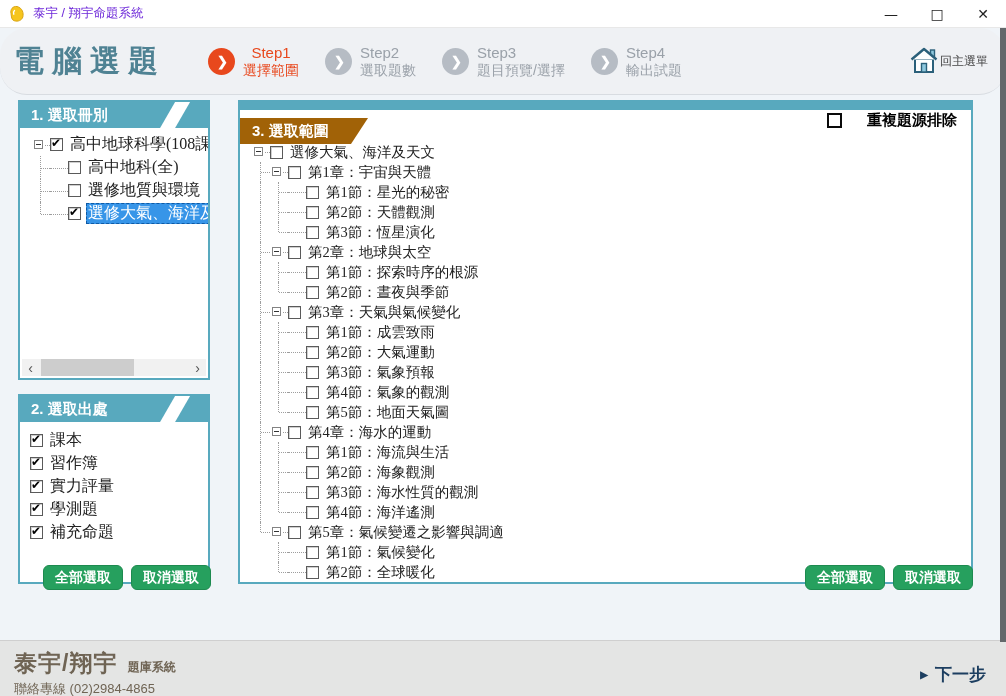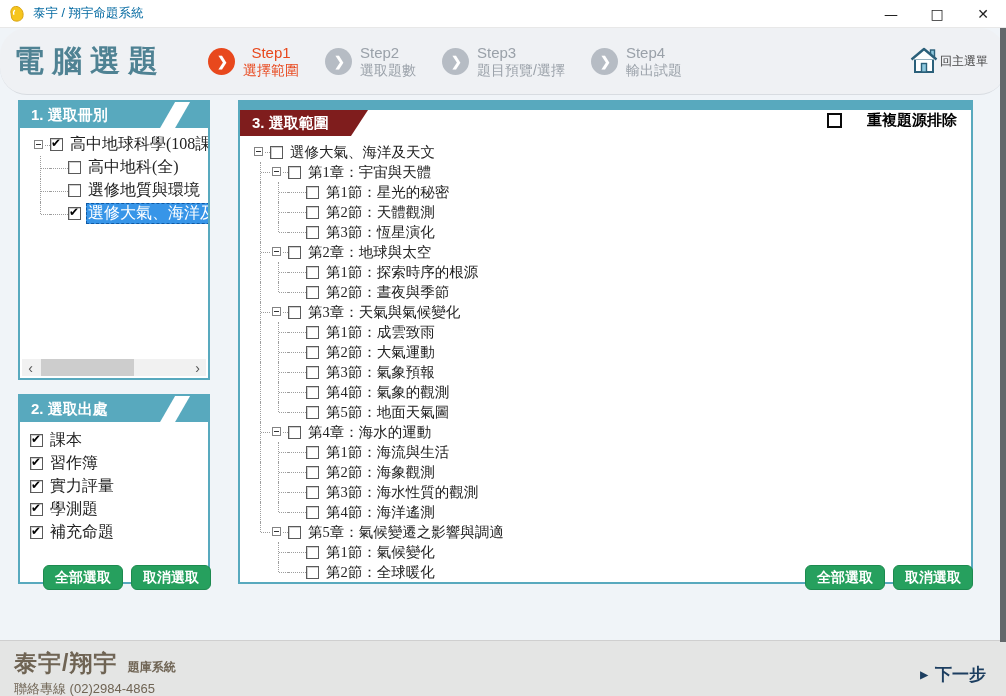--- a/index.html
+++ b/index.html
@@ -2,21 +2,21 @@
 <html><head>
 <meta charset="utf-8">
 <style>
   * { margin:0; padding:0; box-sizing:border-box; }
   html,body { width:1006px; height:696px; }
   body { font-family:"Liberation Sans", sans-serif; position:relative; overflow:hidden; background:#f0f4f8; }
 
   
   .titlebar { position:absolute; left:0; top:0; width:1006px; height:28px; background:#ffffff; display:flex; align-items:center; border-bottom:1px solid #e8e8e8; }
   .appicon { margin-left:8px; width:18px; height:18px; flex:none; }
-  .wintitle { margin-left:7px; font-size:12.5px; color:#0369a1; }
+  .wintitle { margin-left:7px; font-size:12.5px; color:#6d28d9; }
   .winbtns { margin-left:auto; display:flex; align-items:center; gap:0; }
   .winbtn { width:46px; height:27px; background:transparent; border:none; font-size:14px; color:#222; cursor:pointer; font-family:"DejaVu Sans", sans-serif; }
 
   
   .header { position:absolute; left:0; top:28px; width:1006px; height:67px; background:#eff1f4; border-bottom:1px solid #d8dce1; display:flex; align-items:center;border-radius:27px; }
   .apptitle { margin-left:14px; font-size:30px; font-weight:bold; letter-spacing:8px; color:#4f8293; flex:none; }
   .steps { display:flex; align-items:center; margin-left:42px; gap:26px; }
   .step { display:flex; align-items:center; gap:8px; cursor:default; }
   .scirc { width:27px; height:27px; border-radius:50%; background:#b6bcc4; color:#fff; font-size:13px; font-weight:bold; display:flex; align-items:center; justify-content:center; flex:none; padding-left:2px; }
   .stxt { display:flex; flex-direction:column; line-height:1.15; }
@@ -32,21 +32,21 @@
   .panel { position:absolute; background:#fff; border:2px solid #58a9be; }
   #p1 { left:18px; top:5px;   width:192px; height:280px; }
   #p2 { left:18px; top:299px; width:192px; height:190px; }
   #p3 { left:238px; top:5px;  width:735px; height:484px; }
 
   .phead { height:26px; background:#58a9be; position:relative; overflow:hidden; }
   .ptitle { font-size:15px; font-weight:bold; color:#fff; line-height:26px; padding-left:11px; }
   .wedge { position:absolute; right:26px; top:-3px; width:15px; height:34px; background:#fff; transform:skewX(-30deg); }
 
   .p3strip { height:8px; background:#58a9be; }
-  .p3tab { position:absolute; left:0; top:8px; width:128px; height:26px; background:#7f1d1d; clip-path:polygon(0 0,100% 0,calc(100% - 17px) 100%,0 100%); }
+  .p3tab { position:absolute; left:0; top:16px; width:128px; height:26px; background:#a16207; clip-path:polygon(0 0,100% 0,calc(100% - 17px) 100%,0 100%); }
   .p3tab .ptitle { padding-left:12px; }
 
   .dedupe { position:absolute; top:9px; right:14px; display:flex; align-items:center; gap:5px; cursor:pointer; }
   .dcb { width:15px; height:15px; border:2px solid #0a0a0a; background:#fff; flex:none; }
   .dlabel { font-size:15px; font-weight:bold; color:#000000; font-family:"Liberation Serif","DejaVu Serif",serif;margin-left:20px; }
 
   
   .tree { font-family:"Liberation Serif","DejaVu Serif",serif; color:#222; overflow:hidden; }
   .trow { display:flex; align-items:center; padding-left:12px; white-space:nowrap; overflow:hidden; cursor:default; }
   .tree1 { margin-top:5px; }

